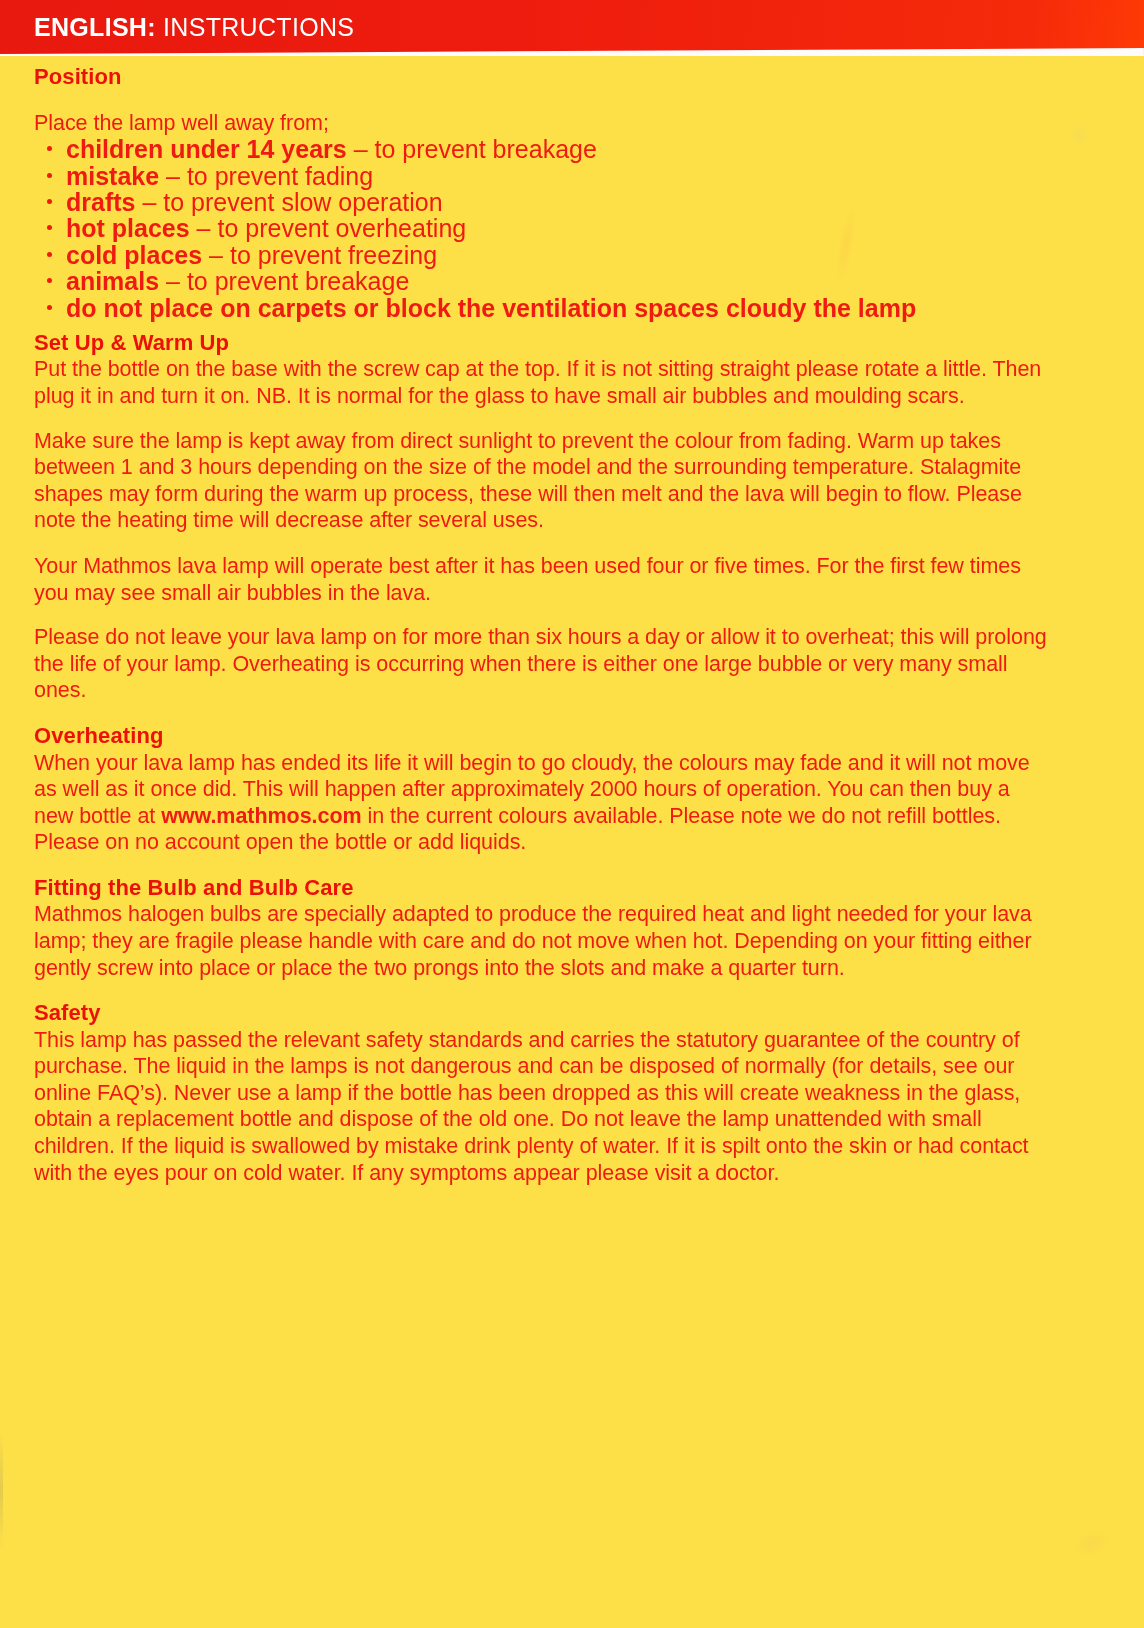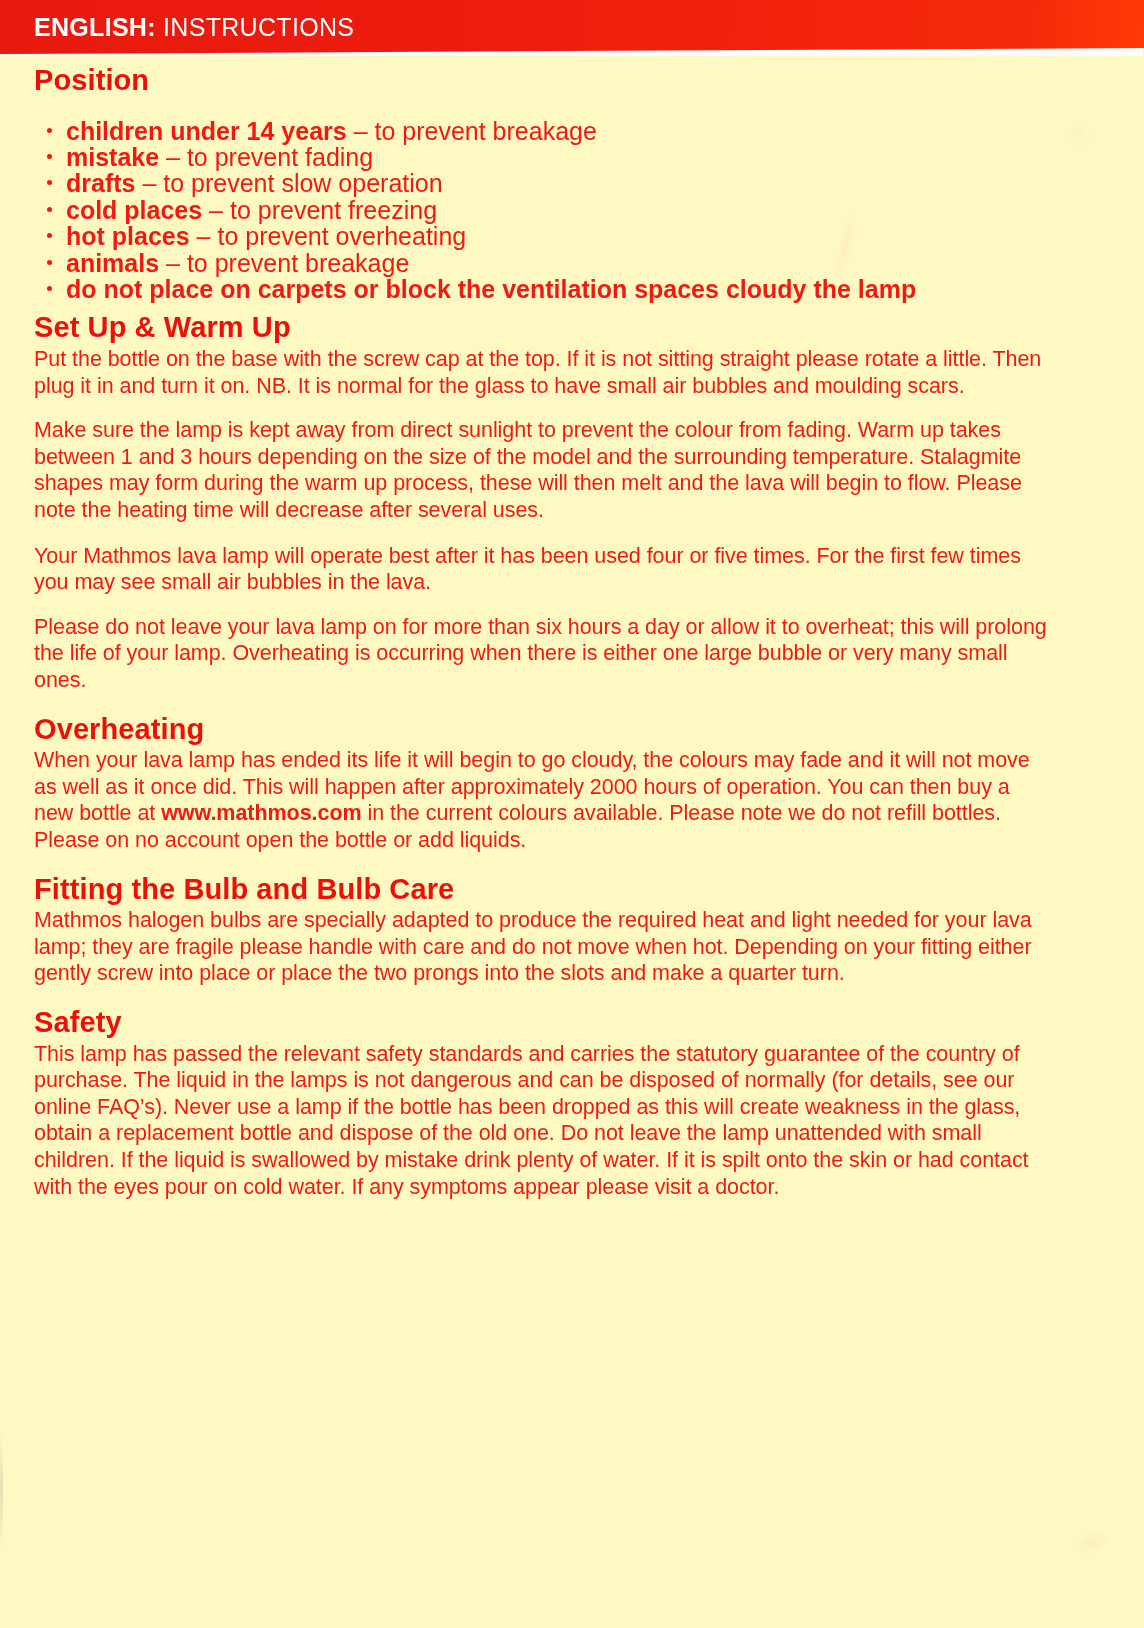--- a/index.html
+++ b/index.html
@@ -12,21 +12,21 @@
     background: #ffffff;
     font-family: "Liberation Sans", sans-serif;
     overflow: hidden;
     position: relative;
   }
 
   
   .page {
     position: absolute;
     inset: 0;
-    background: #fef9c3;
+    background: #fde047;
   }
 
   
   .banner {
     position: absolute;
     left: 0;
     top: 0;
     width: 1144px;
     height: 56px;
     background: #ee1a0e;
@@ -64,21 +64,21 @@
   
   .doc {
     position: absolute;
     left: 34px;
     top: 64px;
     width: 1016px;
     color: #ef1b12;
   }
 
   h2.section-heading {
-    font-size: 29px;
+    font-size: 22px;
     font-weight: 700;
     margin: 0 0 1px 0;
     line-height: 1.16;
     color: #ec1108;
     letter-spacing: 0.1px;
   }
 
   p.para {
     font-size: 21.5px;
     line-height: 26.6px;
@@ -157,26 +157,27 @@
 
   <div class="banner">
     <div class="banner-title"><span class="bold">ENGLISH:</span><span class="light"> INSTRUCTIONS</span></div>
   </div>
 
   <div class="doc">
 
     <section>
       <h2 class="section-heading">Position</h2>
       <div class="gap-small"></div>
+      <p class="para">Place the lamp well away from;</p>
       <ul class="bullets">
         <li><span class="dot"></span><span class="strong">children under 14 years</span><span> – to prevent breakage</span></li>
         <li><span class="dot"></span><span class="strong">mistake</span><span> – to prevent fading</span></li>
         <li><span class="dot"></span><span class="strong">drafts</span><span> – to prevent slow operation</span></li>
+        <li><span class="dot"></span><span class="strong">hot places</span><span> – to prevent overheating</span></li>
         <li><span class="dot"></span><span class="strong">cold places</span><span> – to prevent freezing</span></li>
-        <li><span class="dot"></span><span class="strong">hot places</span><span> – to prevent overheating</span></li>
         <li><span class="dot"></span><span class="strong">animals</span><span> – to prevent breakage</span></li>
         <li><span class="dot"></span><span class="strong">do not place on carpets or block the ventilation spaces cloudy the lamp</span><span></span></li>
       </ul>
     </section>
 
     <div class="gap-tiny"></div>
 
     <section>
       <h2 class="section-heading">Set Up &amp; Warm Up</h2>
       <p class="para">Put the bottle on the base with the screw cap at the top. If it is not sitting straight please rotate a little. Then plug it in and turn it on. NB. It is normal for the glass to have small air bubbles and moulding scars.</p>

